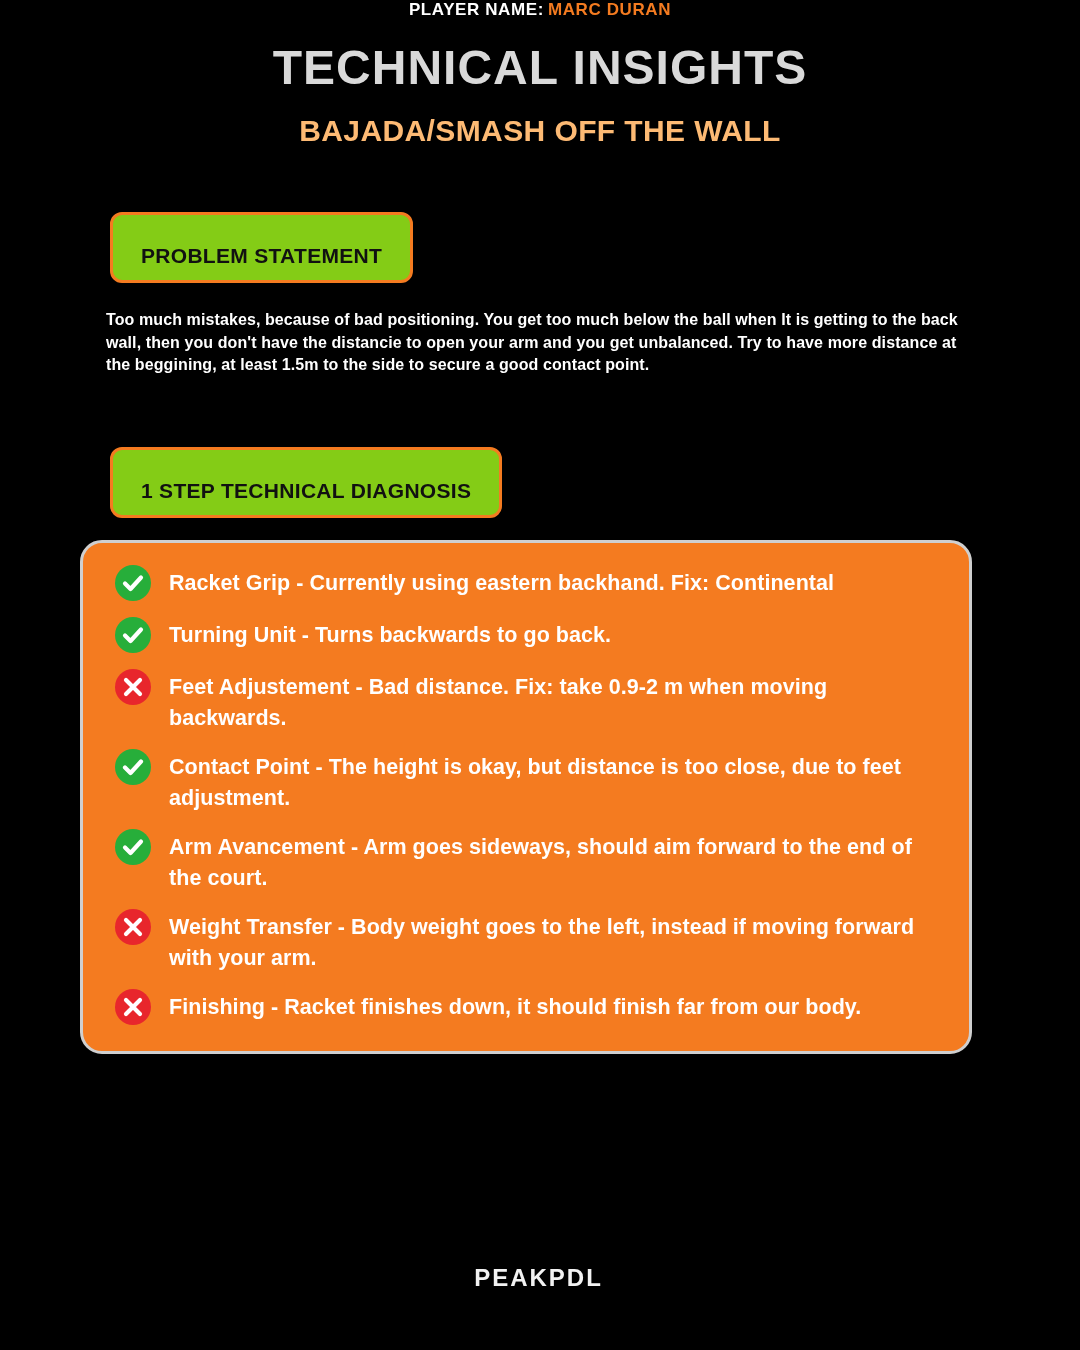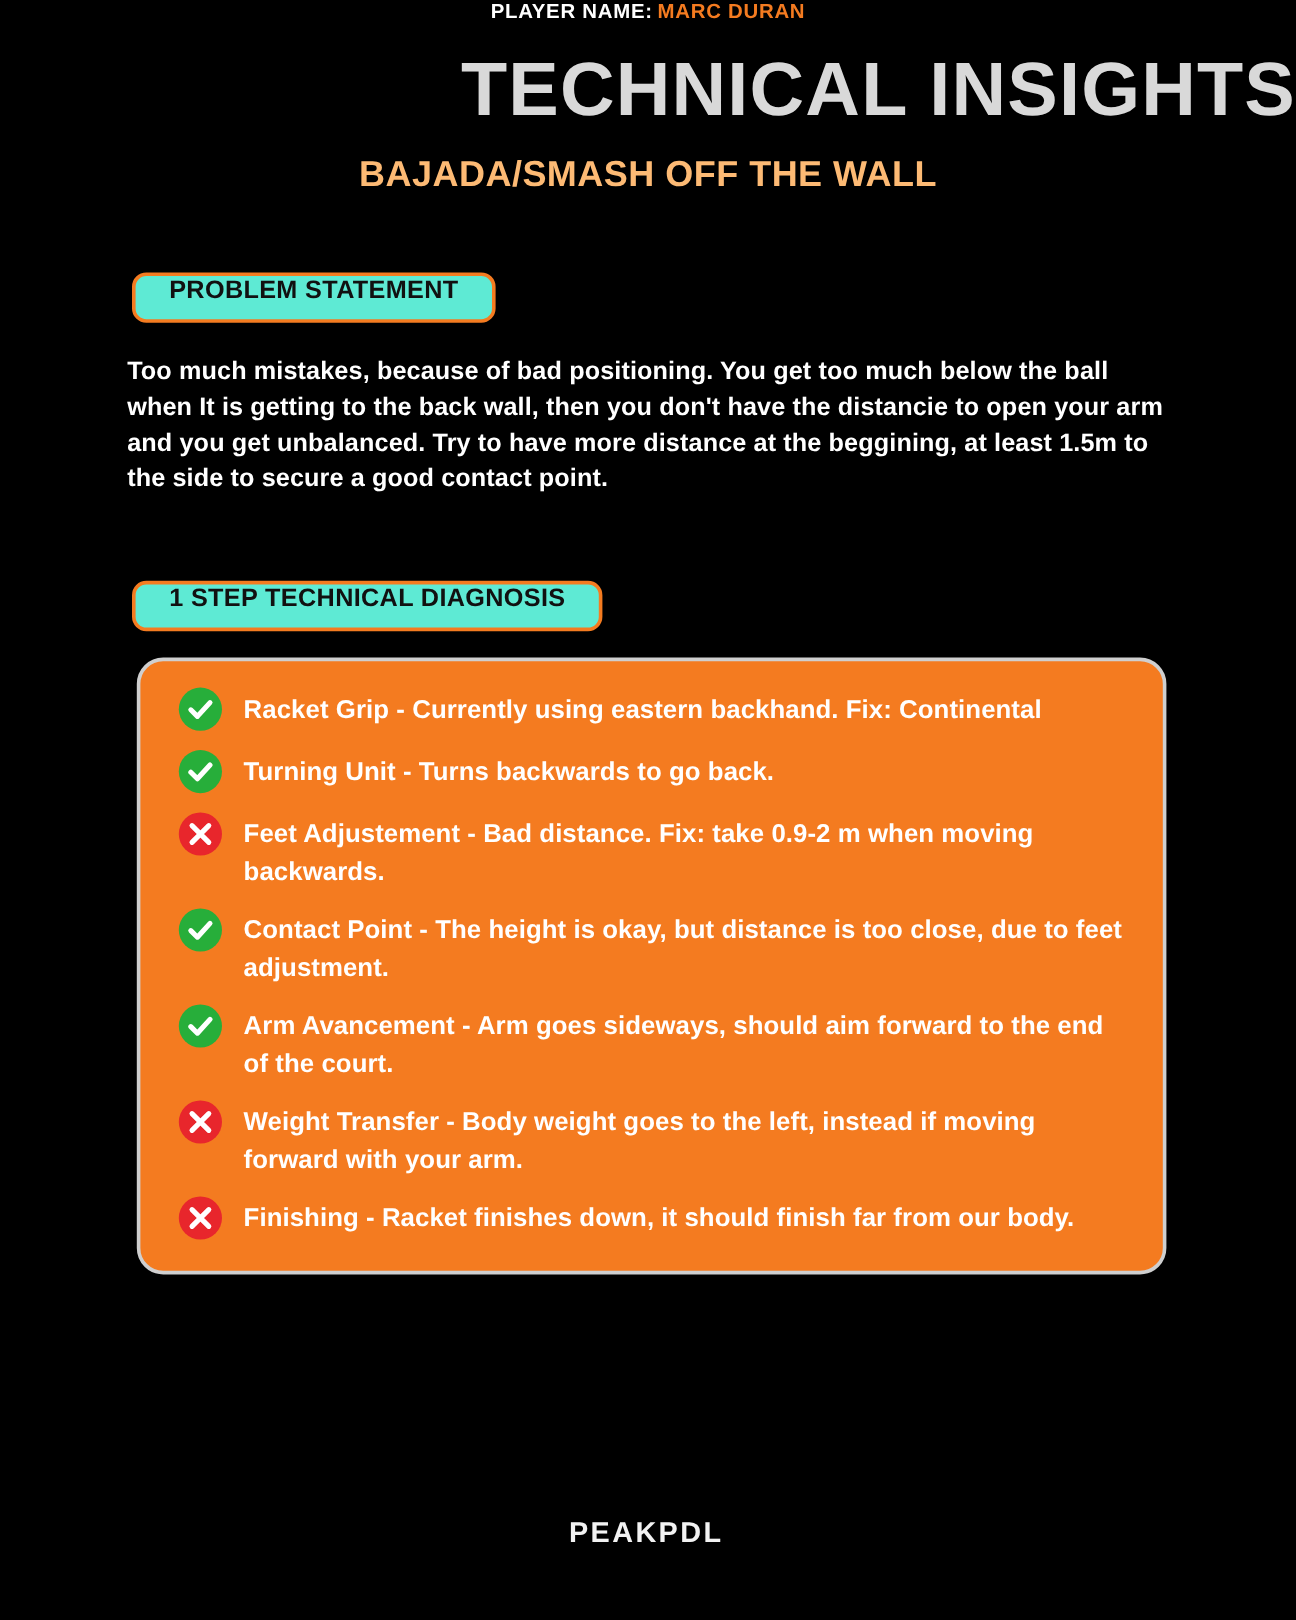--- a/index.html
+++ b/index.html
@@ -33,70 +33,70 @@
   }
   .player-label {
     color: #ffffff;
   }
   .player-name {
     color: #f47b20;
     margin-left: 4px;
   }
 
   .main-title {
-    text-align: right;
+    text-align: center;
     margin-top: 24px;
-    font-size: 63px;
+    font-size: 48px;
     line-height: 1;
     font-weight: bold;
     letter-spacing: 1px;
     color: #d9d9d9;
   }
 
   .sub-title {
     text-align: center;
     margin-top: 22px;
     font-size: 30px;
     font-weight: bold;
     letter-spacing: 0.4px;
     color: #fdba74;
   }
 
   
   .pill {
     display: inline-block;
-    background: #5eead4;
+    background: #84cc16;
     color: #111111;
     border: 3px solid #f47b20;
     border-radius: 12px;
     font-size: 21px;
     font-weight: bold;
     letter-spacing: 0.3px;
-    padding: 0 28px 12px 28px;
+    padding: 29px 28px 12px 28px;
     box-sizing: border-box;
   }
   .pill-wrap {
     padding-left: 110px;
   }
   .pill-wrap-1 { margin-top: 64px; }
   .pill-wrap-2 { margin-top: 70px; }
 
   
   .problem-text {
     margin: 26px 110px 0 106px;
-    font-size: 21px;
+    font-size: 16px;
     line-height: 1.42;
     font-weight: bold;
     color: #ffffff;
     letter-spacing: 0.1px;
   }
 
   
   .diagnosis-card {
-    margin: 22px 108px 0 114px;
+    margin: 22px 108px 0 80px;
     background: #f47b20;
     border: 3px solid #cfcfcf;
     border-radius: 22px;
     padding: 22px 26px 24px 26px;
     box-sizing: border-box;
   }
 
   .diag-row {
     display: flex;
     align-items: flex-start;

